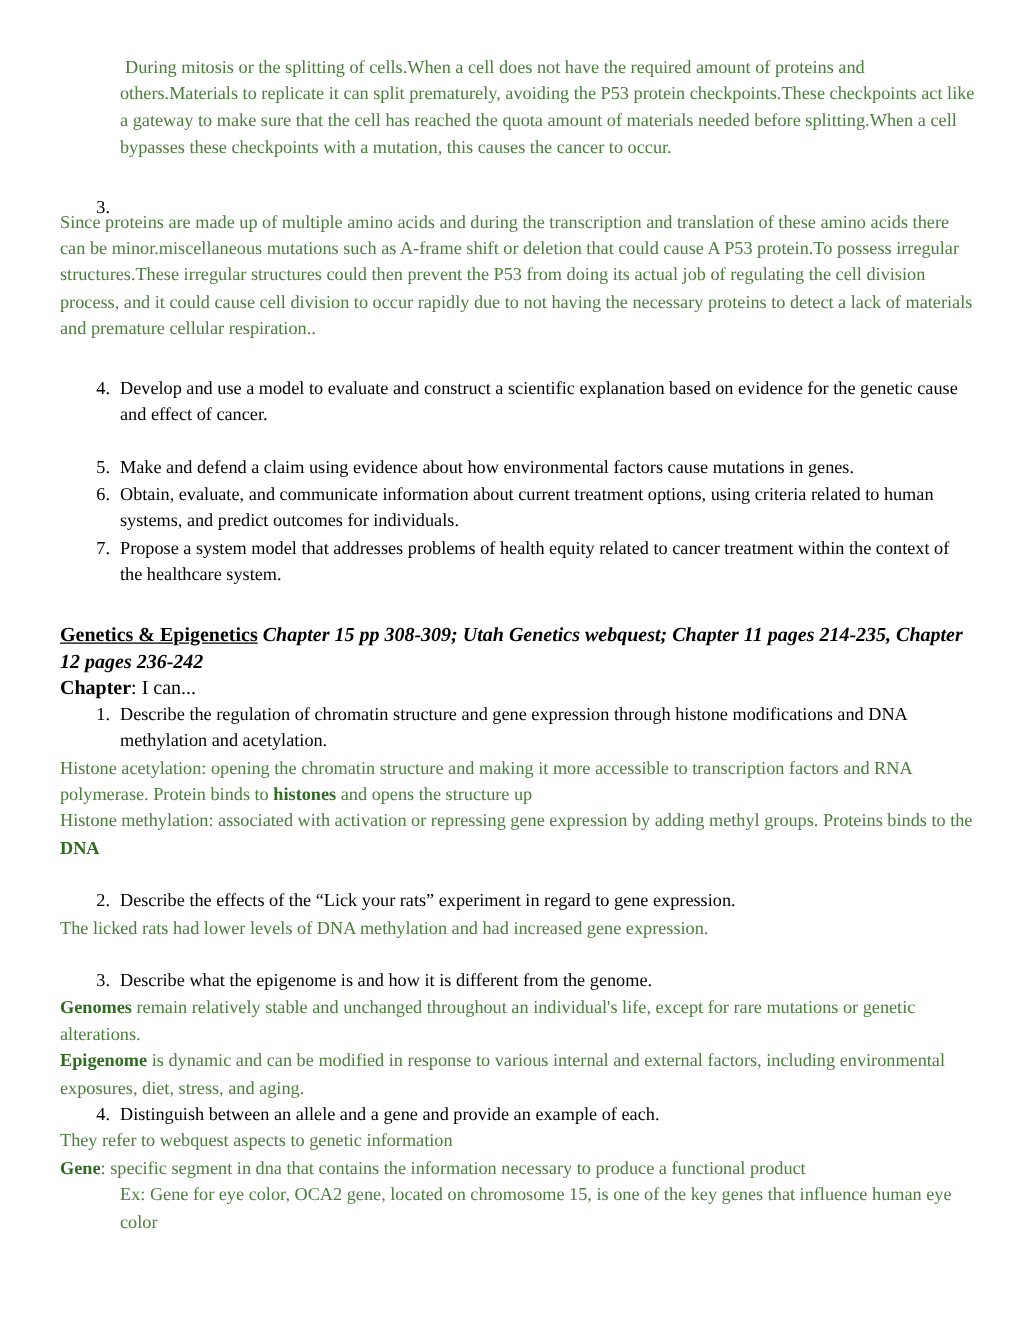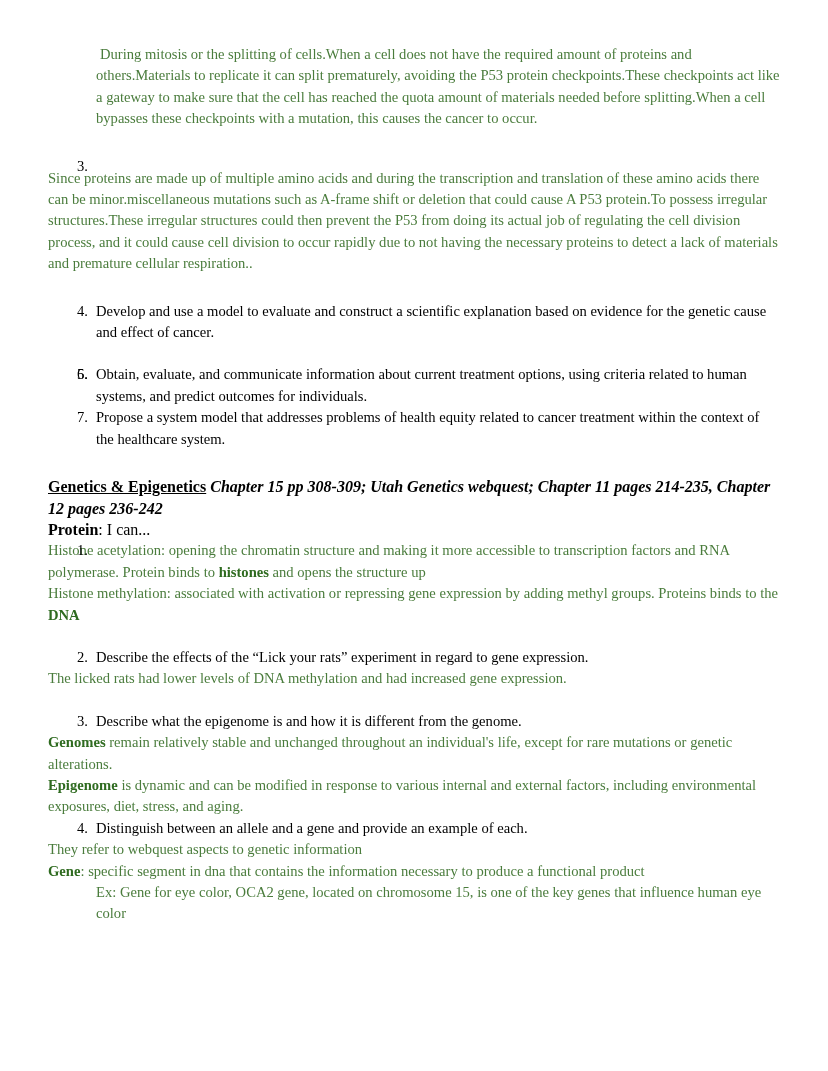--- a/index.html
+++ b/index.html
@@ -132,44 +132,46 @@
         <span class="num">4.</span>
         <span>Develop and use a model to evaluate and construct a scientific explanation based on evidence for the genetic cause and effect of cancer.</span>
       </li>
     </ol>
 
     <div class="sp-21"></div>
 
     <ol class="tasks">
       <li>
         <span class="num">5.</span>
+        <span>Make and defend a claim using evidence about how environmental factors cause mutations in genes.</span>
       </li>
       <li>
         <span class="num">6.</span>
         <span>Obtain, evaluate, and communicate information about current treatment options, using criteria related to human systems, and predict outcomes for individuals.</span>
       </li>
       <li>
         <span class="num">7.</span>
         <span>Propose a system model that addresses problems of health equity related to cancer treatment within the context of the healthcare system.</span>
       </li>
     </ol>
 
     <div class="sp-26"></div>
 
     <div class="heading-line">
       <span class="head-underline">Genetics &amp; Epigenetics</span><span class="head-cite"> Chapter 15 pp 308-309; Utah Genetics webquest; Chapter 11 pages 214-235, Chapter 12 pages 236-242</span>
     </div>
 
     <div class="heading-line">
-      <span class="targets-lbl">Protein</span><span>: I can...</span>
+      <span class="targets-lbl">Chapter</span><span>: I can...</span>
     </div>
 
     <ol class="tasks">
       <li>
         <span class="num">1.</span>
+        <span>Describe the regulation of chromatin structure and gene expression through histone modifications and DNA methylation and acetylation.</span>
       </li>
     </ol>
 
     <p class="blk green answer">
       <span>Histone acetylation: opening the chromatin structure and making it more accessible to transcription factors and RNA polymerase. Protein binds to </span><b class="green-b">histones</b><span> and opens the structure up</span>
     </p>
     <p class="blk green answer">
       <span>Histone methylation: associated with activation or repressing gene expression by adding methyl groups. Proteins binds to the </span><b class="green-b">DNA</b>
     </p>
 

